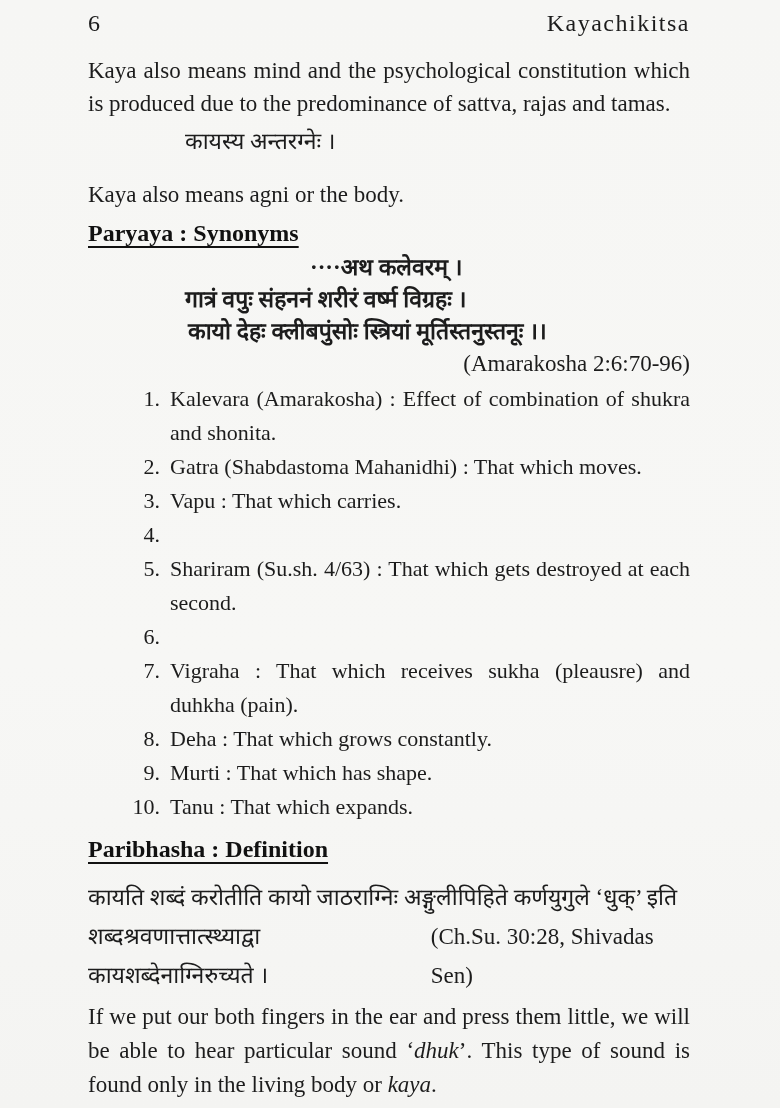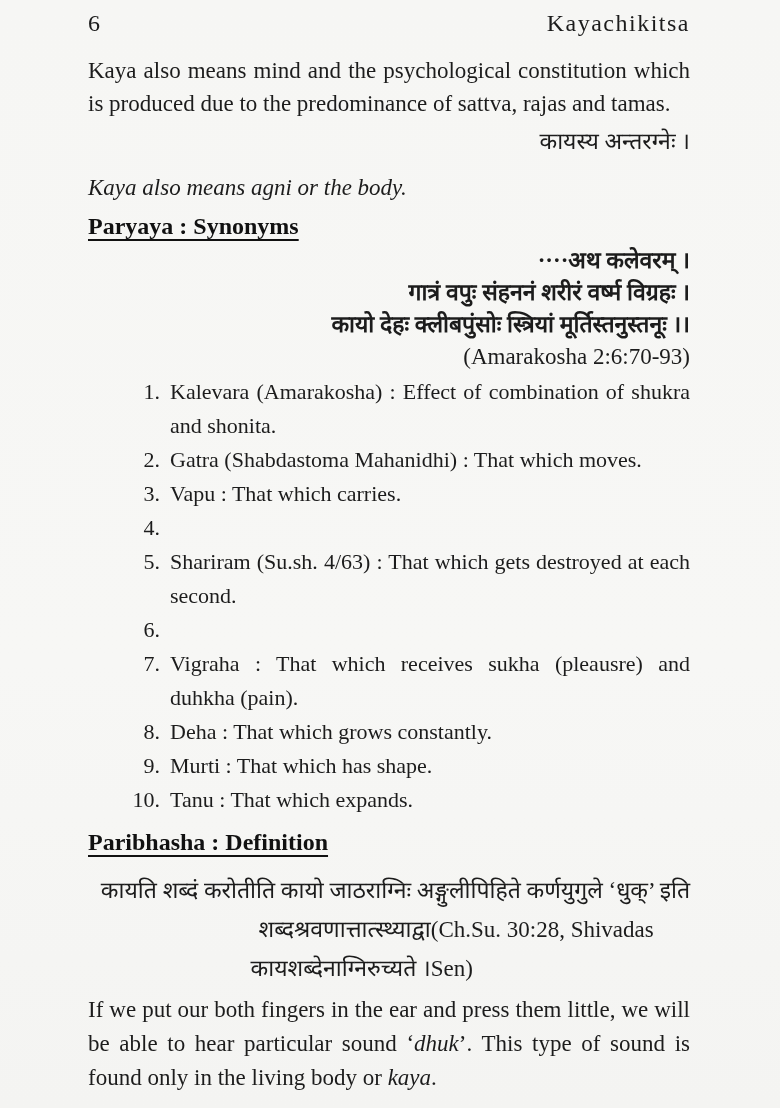--- a/index.html
+++ b/index.html
@@ -22,24 +22,24 @@
     display:flex;justify-content:space-between;align-items:baseline;
     font-size:24px;line-height:30px;
   }
   .running-title{letter-spacing:1.5px;}
   .body-text{
     margin:0;
     font-size:23px;line-height:33px;
     text-align:justify;
   }
   .para1{margin-top:16px;}
-  .para2{margin-top:13px;font-style:italic;}
+  .para2{margin-top:20px;}
   .skt{
     font-family:"Liberation Serif","DejaVu Sans",serif;
-    font-size:23px;line-height:33px;text-align:right;
+    font-size:23px;line-height:33px;
   }
   .skt-quote1{margin-top:5px;padding-left:97px;}
   .section-heading{
     margin:6px 0 0 0;
     font-size:24px;line-height:33px;font-weight:bold;color:#111;
     text-decoration:underline;
     text-underline-offset:5px;
     text-decoration-thickness:2px;
   }
   .verse{margin-top:2px;}
@@ -88,21 +88,21 @@
   <p class="body-text para2">Kaya also means agni or the body.</p>
 
   <h2 class="section-heading">Paryaya : Synonyms</h2>
 
   <div class="verse">
     <div class="skt verse-line l1">····अथ कलेवरम् ।</div>
     <div class="skt verse-line l2">गात्रं वपुः संहननं शरीरं वर्ष्म विग्रहः ।</div>
     <div class="skt verse-line l3">कायो देहः क्लीबपुंसोः स्त्रियां मूर्तिस्तनुस्तनूः ।।</div>
   </div>
 
-  <div class="cite-right">(Amarakosha 2:6:70-93)</div>
+  <div class="cite-right">(Amarakosha 2:6:70-96)</div>
 
   <ol class="syn-list">
     <li class="syn-row">
       <span class="syn-num">1.</span>
         <span></span>
       <span class="syn-text">Kalevara (Amarakosha) : Effect of combination of shukra and shonita.</span>
     </li>
     <li class="syn-row">
       <span class="syn-num">2.</span>
         <span></span>

